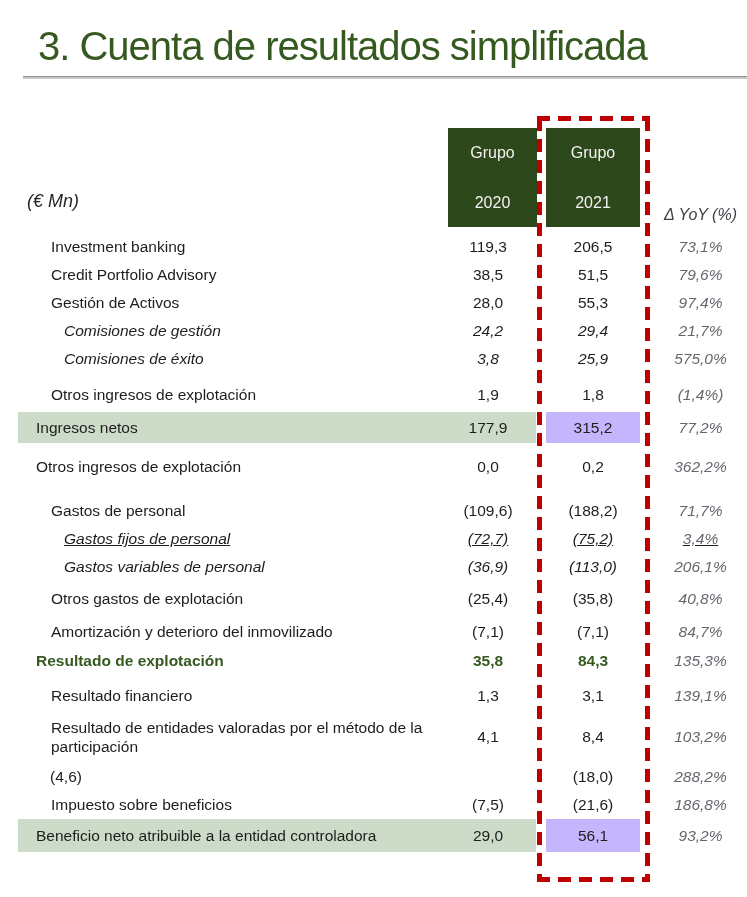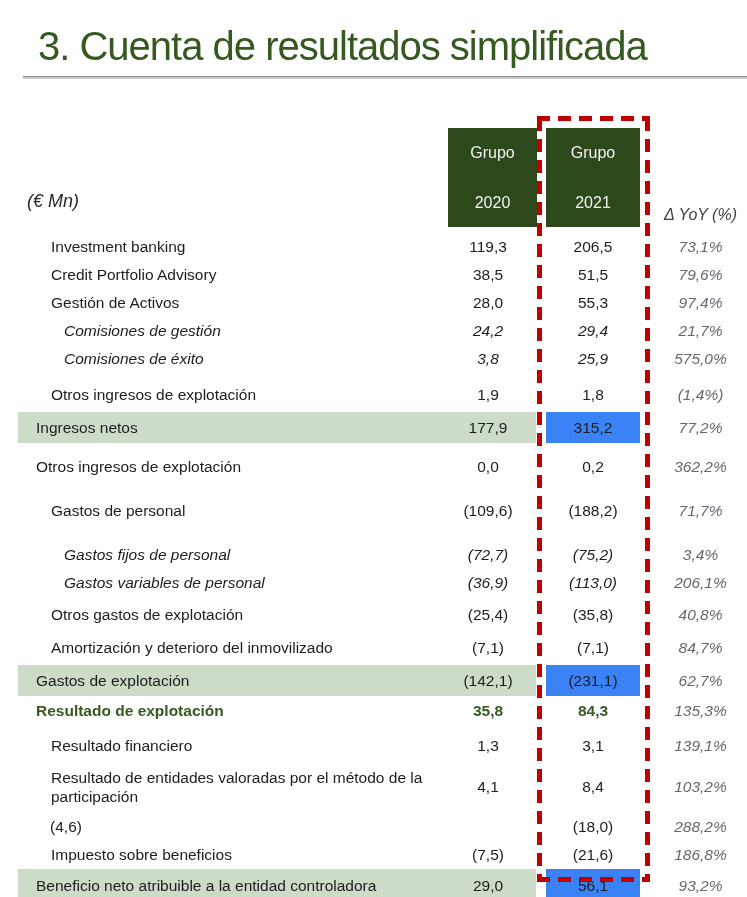--- a/index.html
+++ b/index.html
@@ -47,21 +47,21 @@
   .v2021{flex:0 0 94px;}
   .sp2{flex:0 0 16px;}
   .yoy{flex:0 0 89px;font-style:italic;color:#66666E;}
 
   .row.indent-mid .label{padding-left:33px;}
   .row.indent-sub .label{padding-left:46px;font-style:italic;}
   .row.indent-summary .label{padding-left:18px;}
   .row.indent-sub .v2020,.row.indent-sub .v2021{font-style:italic;}
 
   .row.emph-highlight .lead{background:#CDDCC8;}
-  .row.emph-highlight .v2021{background:#3b82f6;}
+  .row.emph-highlight .v2021{background:#c4b5fd;}
   .row.emph-green-bold .label,
   .row.emph-green-bold .v2020,
   .row.emph-green-bold .v2021{font-weight:bold;color:#35591F;}
 </style>
 </head>
 <body>
 
 <div class="slide">
 
   <div class="title">3. Cuenta de resultados simplificada</div>
@@ -167,21 +167,21 @@
       <div class="row indent-mid emph-none" style="height: 28px; margin-top: 16px;">
         <div class="lead">
           <div class="label">Gastos de personal</div>
           <div class="v v2020">(109,6)</div>
         </div>
         <div class="sp1"></div>
         <div class="v v2021">(188,2)</div>
         <div class="sp2"></div>
         <div class="v yoy">71,7%</div>
       </div>
-      <div class="row indent-sub emph-none" style="height: 28px; margin-top: 16px;">
+      <div class="row indent-sub emph-none" style="height: 28px; margin-top: 0px; text-decoration: underline;">
         <div class="lead">
           <div class="label">Gastos fijos de personal</div>
           <div class="v v2020">(72,7)</div>
         </div>
         <div class="sp1"></div>
         <div class="v v2021">(75,2)</div>
         <div class="sp2"></div>
         <div class="v yoy">3,4%</div>
       </div>
       <div class="row indent-sub emph-none" style="height: 28px; margin-top: 0px;">
@@ -207,30 +207,20 @@
       <div class="row indent-mid emph-none" style="height: 28px; margin-top: 5px;">
         <div class="lead">
           <div class="label">Amortización y deterioro del inmovilizado</div>
           <div class="v v2020">(7,1)</div>
         </div>
         <div class="sp1"></div>
         <div class="v v2021">(7,1)</div>
         <div class="sp2"></div>
         <div class="v yoy">84,7%</div>
       </div>
-      <div class="row indent-summary emph-highlight" style="height: 31px; margin-top: 3px;">
-        <div class="lead">
-          <div class="label">Gastos de explotación</div>
-          <div class="v v2020">(142,1)</div>
-        </div>
-        <div class="sp1"></div>
-        <div class="v v2021">(231,1)</div>
-        <div class="sp2"></div>
-        <div class="v yoy">62,7%</div>
-      </div>
       <div class="row indent-summary emph-green-bold" style="height: 29px; margin-top: 0px;">
         <div class="lead">
           <div class="label">Resultado de explotación</div>
           <div class="v v2020">35,8</div>
         </div>
         <div class="sp1"></div>
         <div class="v v2021">84,3</div>
         <div class="sp2"></div>
         <div class="v yoy">135,3%</div>
       </div>

